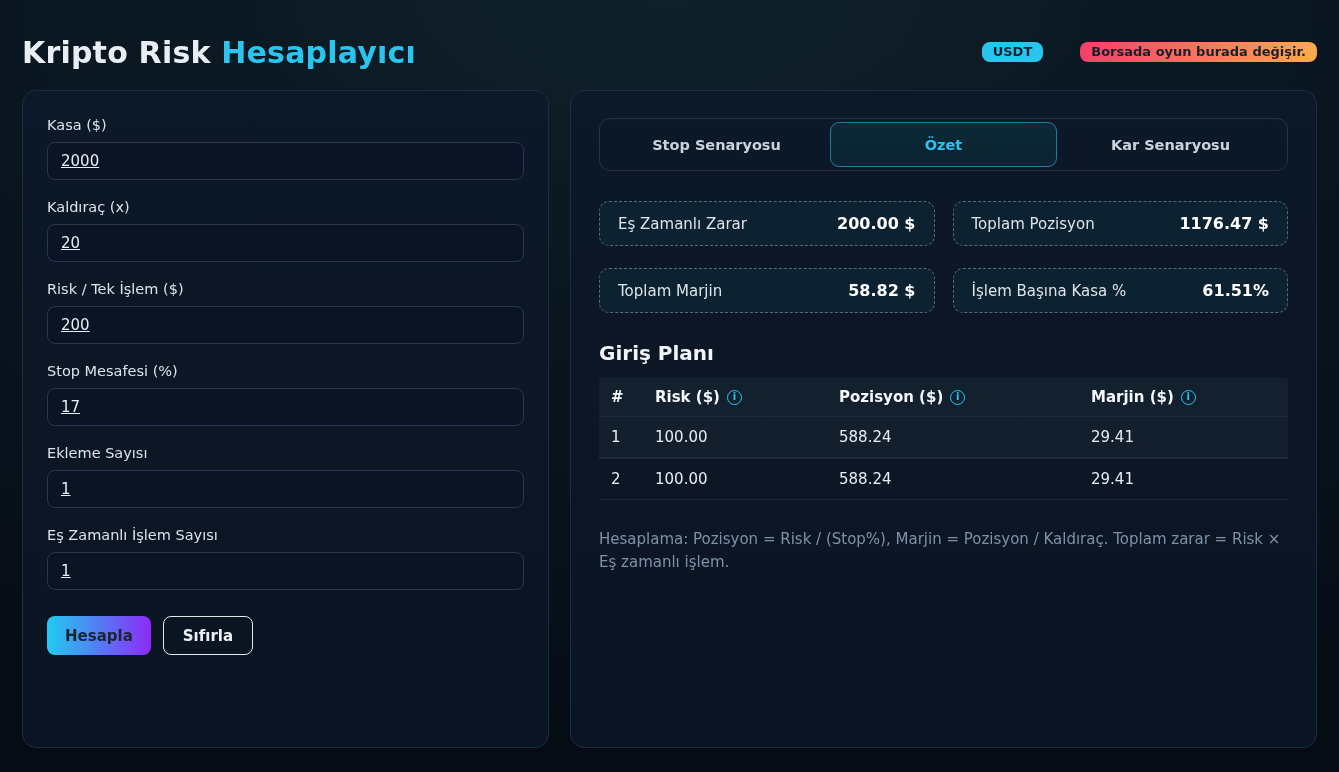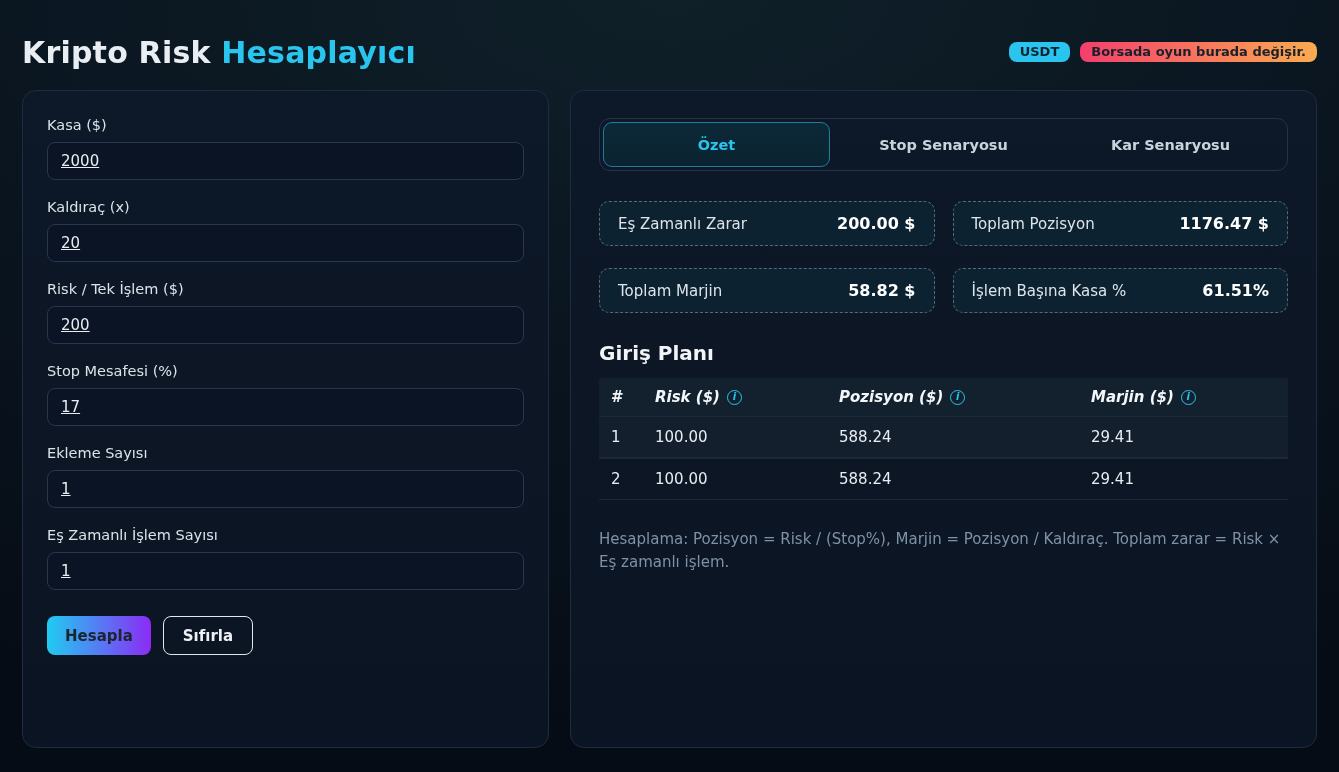--- a/index.html
+++ b/index.html
@@ -20,20 +20,21 @@
   .app-title .accent { color: var(--accent, #29c5ef); }
   .badges { display: flex; align-items: center; gap: 10px; padding-right: 0; }
   .badge {
     font-size: 13px; font-weight: 700; border-radius: 8px;
     padding: 2px 11px; line-height: 1.2; white-space: nowrap;
   }
   .badge-currency { background: var(--accent, #29c5ef); color: #0b2330; }
   .badge-slogan {
     background: linear-gradient(90deg, var(--badge-grad-from, #f43f6b), var(--badge-grad-to, #fbab4f));
     color: #17202b;
+    margin-left: 27px;
   }
 
   
   .layout { display: flex; gap: 21px; padding: 10px 22px 0 22px; align-items: stretch; }
   .panel {
     background: linear-gradient(180deg, #0d1828 0%, #0b1422 100%);
     border: 1px solid #1d2c40; border-radius: 14px; height: 658px;
   }
   .form-panel { width: 527px; flex: none; padding: 26px 24px; }
   .results-panel { flex: 1; padding: 27px 28px; }
@@ -90,21 +91,21 @@
   .plan-table { margin-top: 13px; }
   .t-row {
     display: grid; grid-template-columns: 44px 184px 252px 1fr;
     align-items: center;
   }
   .t-head { background: #13202e; border-radius: 2px; }
   .t-head .t-cell { font-weight: 700; font-size: 15px; color: #f4f7fa; padding: 10px 0 10px 12px; }
   .t-cell { padding: 11px 0 11px 12px; font-size: 15px; color: #e8edf2; }
   .t-body .t-row { border-bottom: 1px solid #1c2937; border-top: 1px solid #1c2937; }
   .t-body .t-row.odd { background: rgba(202, 224, 255, 0.045); }
-  .head-label { display: inline-flex; align-items: center; gap: 7px; font-style: italic; }
+  .head-label { display: inline-flex; align-items: center; gap: 7px; }
   .info-icon {
     display: inline-flex; align-items: center; justify-content: center;
     width: 15px; height: 15px; border: 1.6px solid var(--accent, #29c5ef); border-radius: 50%;
     color: var(--accent, #29c5ef); font-size: 10px; font-weight: 700; line-height: 1;
   }
 
   .footnote {
     margin-top: 28px; font-size: 15px; line-height: 1.55; color: #7e92a7;
     max-width: 700px;
   }
@@ -154,22 +155,22 @@
       </div>
       <div class="btn-row">
         <button class="btn btn-primary">Hesapla</button>
         <button class="btn btn-secondary">Sıfırla</button>
       </div>
     </div>
 
     <div class="panel results-panel">
 
       <div class="tabs">
+        <div class="tab">Stop Senaryosu</div>
         <div class="tab active">Özet</div>
-        <div class="tab">Stop Senaryosu</div>
         <div class="tab">Kar Senaryosu</div>
       </div>
 
       <div class="stats">
         <div class="stat-card">
           <span class="stat-label">Eş Zamanlı Zarar</span>
           <span class="stat-value">200.00 $</span>
         </div>
         <div class="stat-card">
           <span class="stat-label">Toplam Pozisyon</span>

